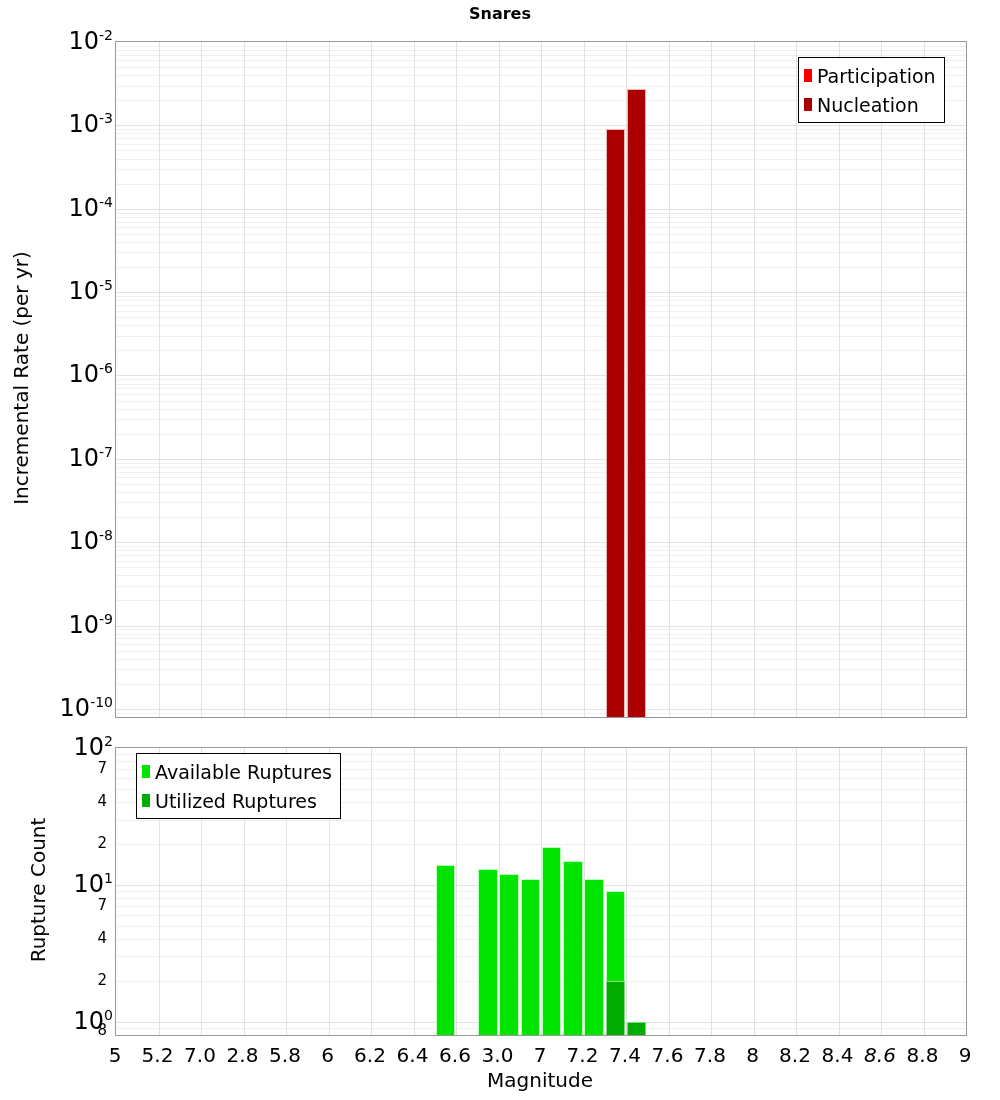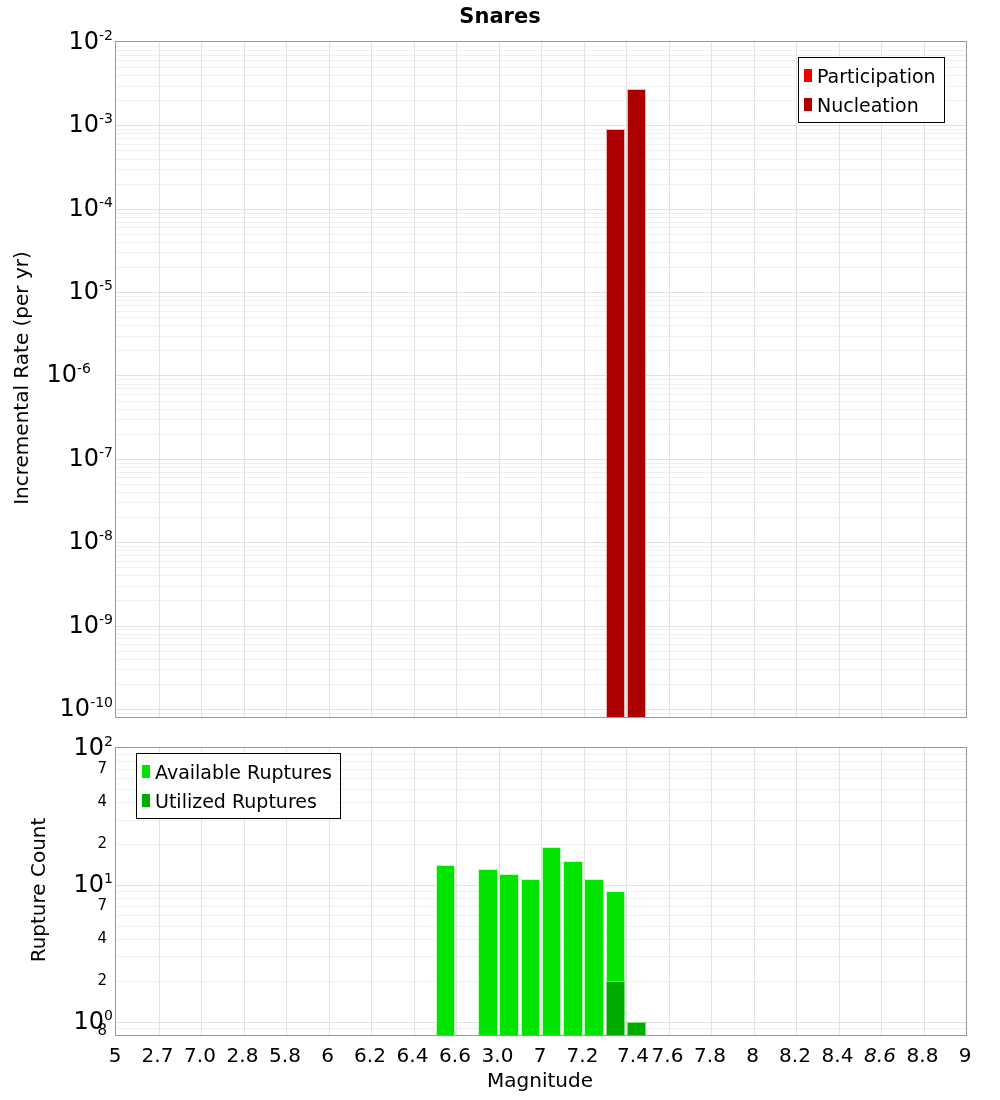--- a/index.html
+++ b/index.html
@@ -1,19 +1,19 @@
 <!DOCTYPE html>
 <html><head>
 <meta charset="utf-8">
 <style>
   html,body{margin:0;padding:0;background:#fff;}
   .page{position:relative;width:1000px;height:1100px;background:#fff;overflow:hidden;
         font-family:"DejaVu Sans","Liberation Sans",sans-serif;color:#000;}
   .chart-title{position:absolute;top:4px;left:0;width:1000px;text-align:center;
-               font-size:21px;font-weight:bold;}
+               font-size:16px;font-weight:bold;}
   .plot{position:absolute;background:#fff;border:1.5px solid #989898;box-sizing:content-box;}
   .gl{position:absolute;pointer-events:none;}
   .gl.h{left:0;width:100%;height:1px;}
   .gl.v{top:0;width:1px;height:100%;}
   .bar{position:absolute;box-sizing:border-box;border-style:solid;border-width:1px;border-bottom:none;}
   .ytick{position:absolute;transform:translateY(-50%);font-size:24px;line-height:1;white-space:nowrap;text-align:right;}
   .ytick sup{font-size:14px;line-height:0;vertical-align:9px;}
   .ymin{position:absolute;transform:translateY(-50%);font-size:15px;line-height:1;}
   .xtick{position:absolute;transform:translateX(-50%);font-size:20px;line-height:1;}
   .axis-title-x{position:absolute;transform:translateX(-50%);font-size:20px;}
@@ -203,48 +203,48 @@
     <div class="lrow">
       <span class="sw" id="sw-n" style="background: rgb(172, 0, 0);"></span>
       <span>Nucleation</span>
     </div>
   </div>
 
 <div class="ytick" style="right: 887px; top: 41px;">10<sup>-2</sup></div>
     <div class="ytick" style="right: 887px; top: 124.365px;">10<sup>-3</sup></div>
     <div class="ytick" style="right: 887px; top: 207.73px;">10<sup>-4</sup></div>
     <div class="ytick" style="right: 887px; top: 291.095px;">10<sup>-5</sup></div>
-    <div class="ytick" style="right: 909px; top: 374.461px;">10<sup>-6</sup></div>
+    <div class="ytick" style="right: 887px; top: 374.461px;">10<sup>-6</sup></div>
     <div class="ytick" style="right: 887px; top: 457.826px;">10<sup>-7</sup></div>
     <div class="ytick" style="right: 887px; top: 541.191px;">10<sup>-8</sup></div>
     <div class="ytick" style="right: 887px; top: 624.556px;">10<sup>-9</sup></div>
     <div class="ytick" style="right: 887px; top: 707.921px;">10<sup>-10</sup></div>
     <div class="ytick" style="right: 887px; top: 747px;">10<sup>2</sup></div>
     <div class="ytick" style="right: 887px; top: 883.868px;">10<sup>1</sup></div>
     <div class="ytick" style="right: 887px; top: 1020.74px;">10<sup>0</sup></div>
     <div class="ymin" style="right: 893px; top: 768.201px;">7</div>
     <div class="ymin" style="right: 893px; top: 801.465px;">4</div>
     <div class="ymin" style="right: 893px; top: 842.667px;">2</div>
     <div class="ymin" style="right: 893px; top: 905.069px;">7</div>
     <div class="ymin" style="right: 893px; top: 938.333px;">4</div>
     <div class="ymin" style="right: 893px; top: 979.535px;">2</div>
     <div class="ymin" style="right: 893px; top: 1030px;">8</div>
     <div class="xtick" style="left: 115px; top: 1045px;">5</div>
-    <div class="xtick" style="left: 157.5px; top: 1045px;">2.7</div>
+    <div class="xtick" style="left: 157.5px; top: 1045px;">5.2</div>
     <div class="xtick" style="left: 200px; top: 1045px;">7.0</div>
     <div class="xtick" style="left: 242.5px; top: 1045px;">2.8</div>
     <div class="xtick" style="left: 285px; top: 1045px;">5.8</div>
     <div class="xtick" style="left: 327.5px; top: 1045px;">6</div>
     <div class="xtick" style="left: 370px; top: 1045px;">6.2</div>
     <div class="xtick" style="left: 412.5px; top: 1045px;">6.4</div>
     <div class="xtick" style="left: 455px; top: 1045px;">6.6</div>
     <div class="xtick" style="left: 497.5px; top: 1045px;">3.0</div>
     <div class="xtick" style="left: 540px; top: 1045px;">7</div>
     <div class="xtick" style="left: 582.5px; top: 1045px;">7.2</div>
-    <div class="xtick" style="left: 625px; top: 1045px; margin-left: 8px;">7.4</div>
+    <div class="xtick" style="left: 625px; top: 1045px;">7.4</div>
     <div class="xtick" style="left: 667.5px; top: 1045px;">7.6</div>
     <div class="xtick" style="left: 710px; top: 1045px;">7.8</div>
     <div class="xtick" style="left: 752.5px; top: 1045px;">8</div>
     <div class="xtick" style="left: 795px; top: 1045px;">8.2</div>
     <div class="xtick" style="left: 837.5px; top: 1045px;">8.4</div>
     <div class="xtick" style="left: 880px; top: 1045px; font-style: italic;">8.6</div>
     <div class="xtick" style="left: 922.5px; top: 1045px;">8.8</div>
     <div class="xtick" style="left: 965px; top: 1045px;">9</div>
   </div>
 

